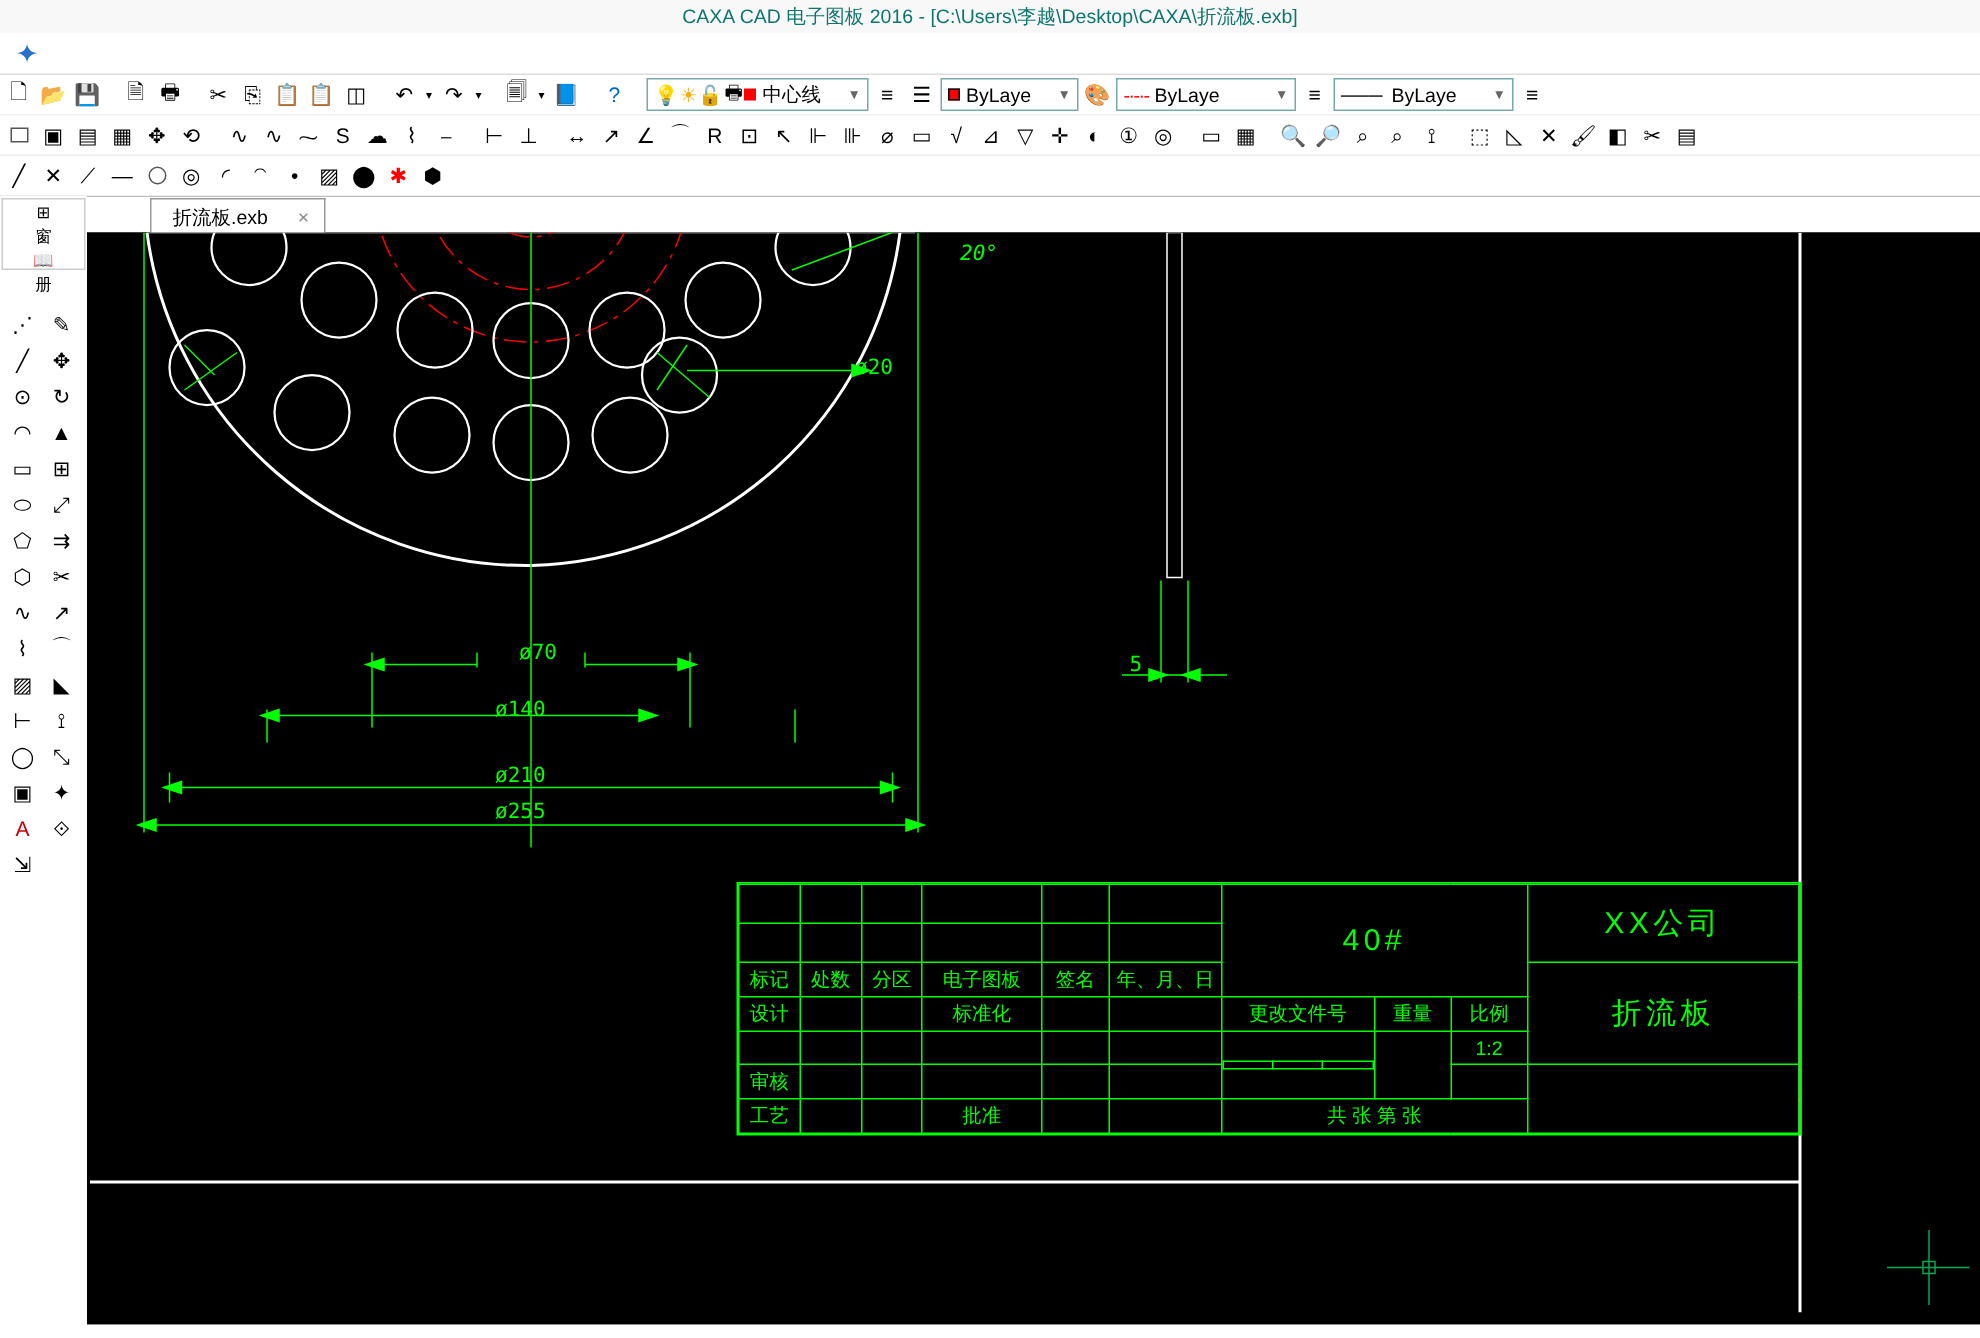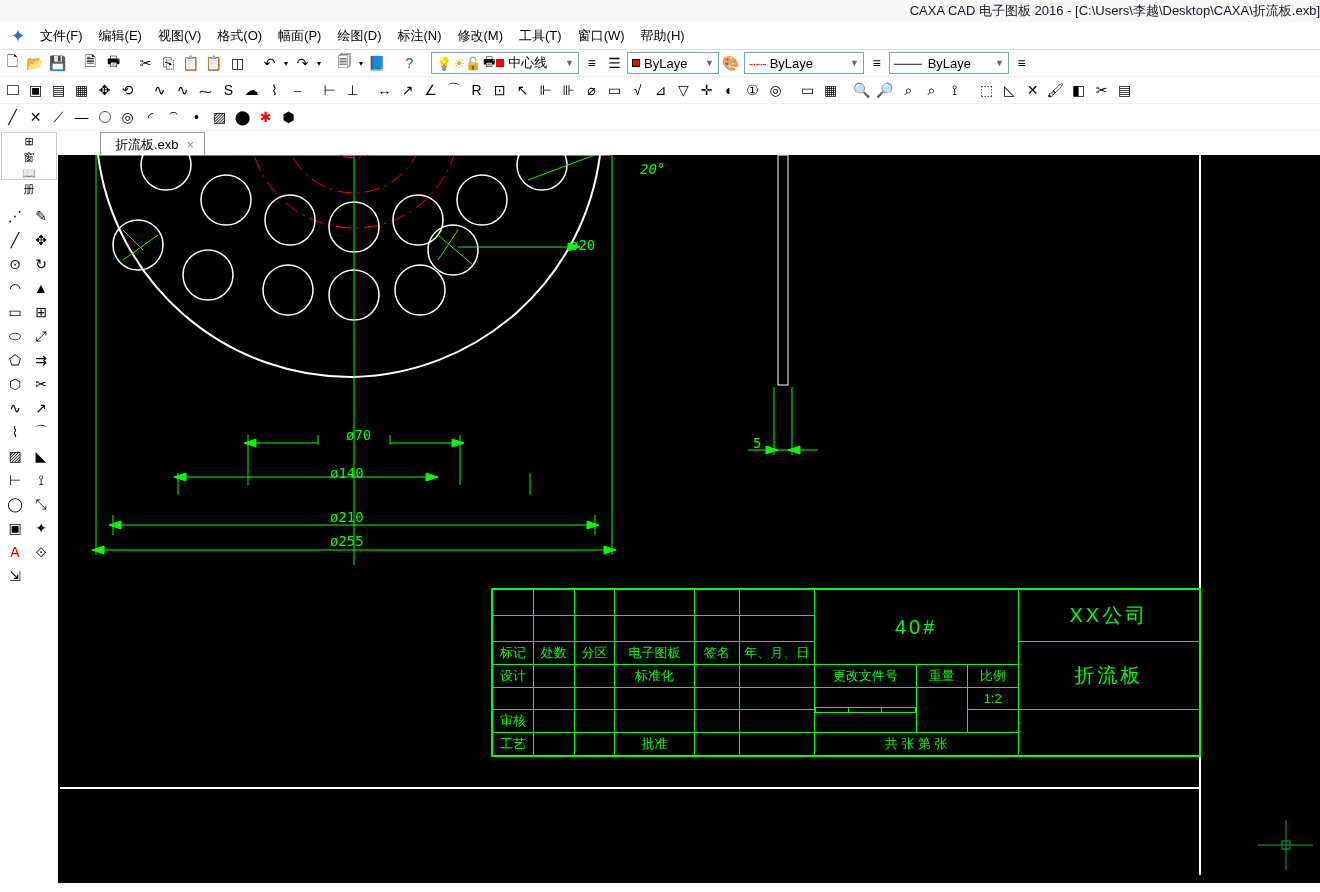--- a/index.html
+++ b/index.html
@@ -1,37 +1,37 @@
 <!DOCTYPE html>
 <html><head>
 <meta charset="utf-8">
 <style>
 :root{
   --tb:#e8f4f8;--bd:#bdd;--txt:#333;--g:#00ff00;--r:#ff0000;--w:#fff;--cv:#000
 }
 *{box-sizing:border-box;font-family:"Microsoft YaHei",sans-serif;font-size:13px}
 body{margin:0;background:#fff}
-#titlebar{height:22px;background:#f8f8f8;text-align:right;line-height:22px;color:#0f172a;font-size:12px}
+#titlebar{height:22px;background:#f8f8f8;text-align:center;line-height:22px;color:#0f766e;font-size:12px}
 #menubar{height:28px;display:flex;align-items:center;padding:0 4px;border-bottom:1px solid #ddd}
 #menubar .logo{width:28px;height:28px;display:flex;align-items:center;justify-content:center;color:#2a6fc9;font-size:18px}
 .menu-item{padding:0 8px;cursor:pointer;user-select:none}
 .toolbar-row{height:27px;background:#fff;display:flex;align-items:center;padding:2px;gap:2px;border-bottom:1px solid #eee}
 .tbtn{width:21px;height:21px;display:flex;align-items:center;justify-content:center;cursor:pointer;border:1px solid transparent;font-size:14px;position:relative}
 .sep{width:3px;height:20px;margin:0 2px}
 .combo{height:22px;display:flex;align-items:center;background:#fff;border:1px solid #7aa;padding:0 4px;cursor:pointer}
 .combo .dd{margin-left:auto;font-size:9px;color:#666}
 #workspace{display:flex;height:752px}
 #left-tools{width:58px;background:#fff;display:flex;flex-direction:column}
 #ltool-tabs{height:48px;display:flex;flex-direction:column;align-items:center;gap:2px;padding:2px;border:1px solid #ccc;margin:1px}
 #ltool-tabs .tab{font-size:11px;writing-mode:horizontal-tb}
 #ltool-grid{flex:1;display:grid;grid-template-columns:1fr 1fr;gap:2px;padding:4px;align-content:start}
 #ltool-grid .tbtn{width:22px;height:22px}
 #canvas-area{flex:1;display:flex;flex-direction:column;background:#000}
 #doc-tabs{height:24px;background:#fff;display:flex}
-.doctab{height:24px;padding:0 10px 0 14px;background:#fff;border:1px solid #999;border-bottom:none;display:flex;align-items:center;gap:8px;position:relative;top:1px}
+.doctab{height:24px;padding:0 10px 0 14px;background:#fff;border:1px solid #999;border-bottom:none;display:flex;align-items:center;gap:20px;position:relative;top:1px}
 #canvas{flex:1;position:relative;overflow:hidden;background:#000}
 #canvas .dim{position:absolute;color:var(--g);font-family:monospace;font-size:14px}
 
 #tblock{position:absolute;border:1px solid var(--g);color:var(--g);font-family:"SimSun",monospace}
 #tblock td{border:1px solid var(--g);padding:2px 4px;text-align:center;font-size:13px}
 .big-txt{font-size:20px;letter-spacing:3px}
 
 .ico-rect{width:12px;height:10px;border:1px solid #555}
 .ico-circ{width:12px;height:12px;border:1px solid #555;border-radius:50%}
 .sq{width:8px;height:8px;display:inline-block}
@@ -39,33 +39,20 @@
 </style>
 </head>
 <body>
 
 <div id="titlebar">
   <span>CAXA CAD 电子图板 2016 - [C:\Users\李越\Desktop\CAXA\折流板.exb]</span>
 </div>
 
 <div id="menubar">
   <span class="logo">✦</span>
-  <div id="menu-items" style="display: flex;">
-      <span class="menu-item">文件(F)</span>
-      <span class="menu-item">编辑(E)</span>
-      <span class="menu-item">视图(V)</span>
-      <span class="menu-item">格式(O)</span>
-      <span class="menu-item">幅面(P)</span>
-      <span class="menu-item">绘图(D)</span>
-      <span class="menu-item">标注(N)</span>
-      <span class="menu-item">修改(M)</span>
-      <span class="menu-item">工具(T)</span>
-      <span class="menu-item">窗口(W)</span>
-      <span class="menu-item">帮助(H)</span>
-    </div>
 </div>
 
 <div class="toolbar-row">
   <div class="tbtn">🗋</div>
   <div class="tbtn">📂</div>
   <div class="tbtn">💾</div>
   <div class="sep"></div>
   <div class="tbtn">🗎</div>
   <div class="tbtn">🖶</div>
   <div class="sep"></div>

